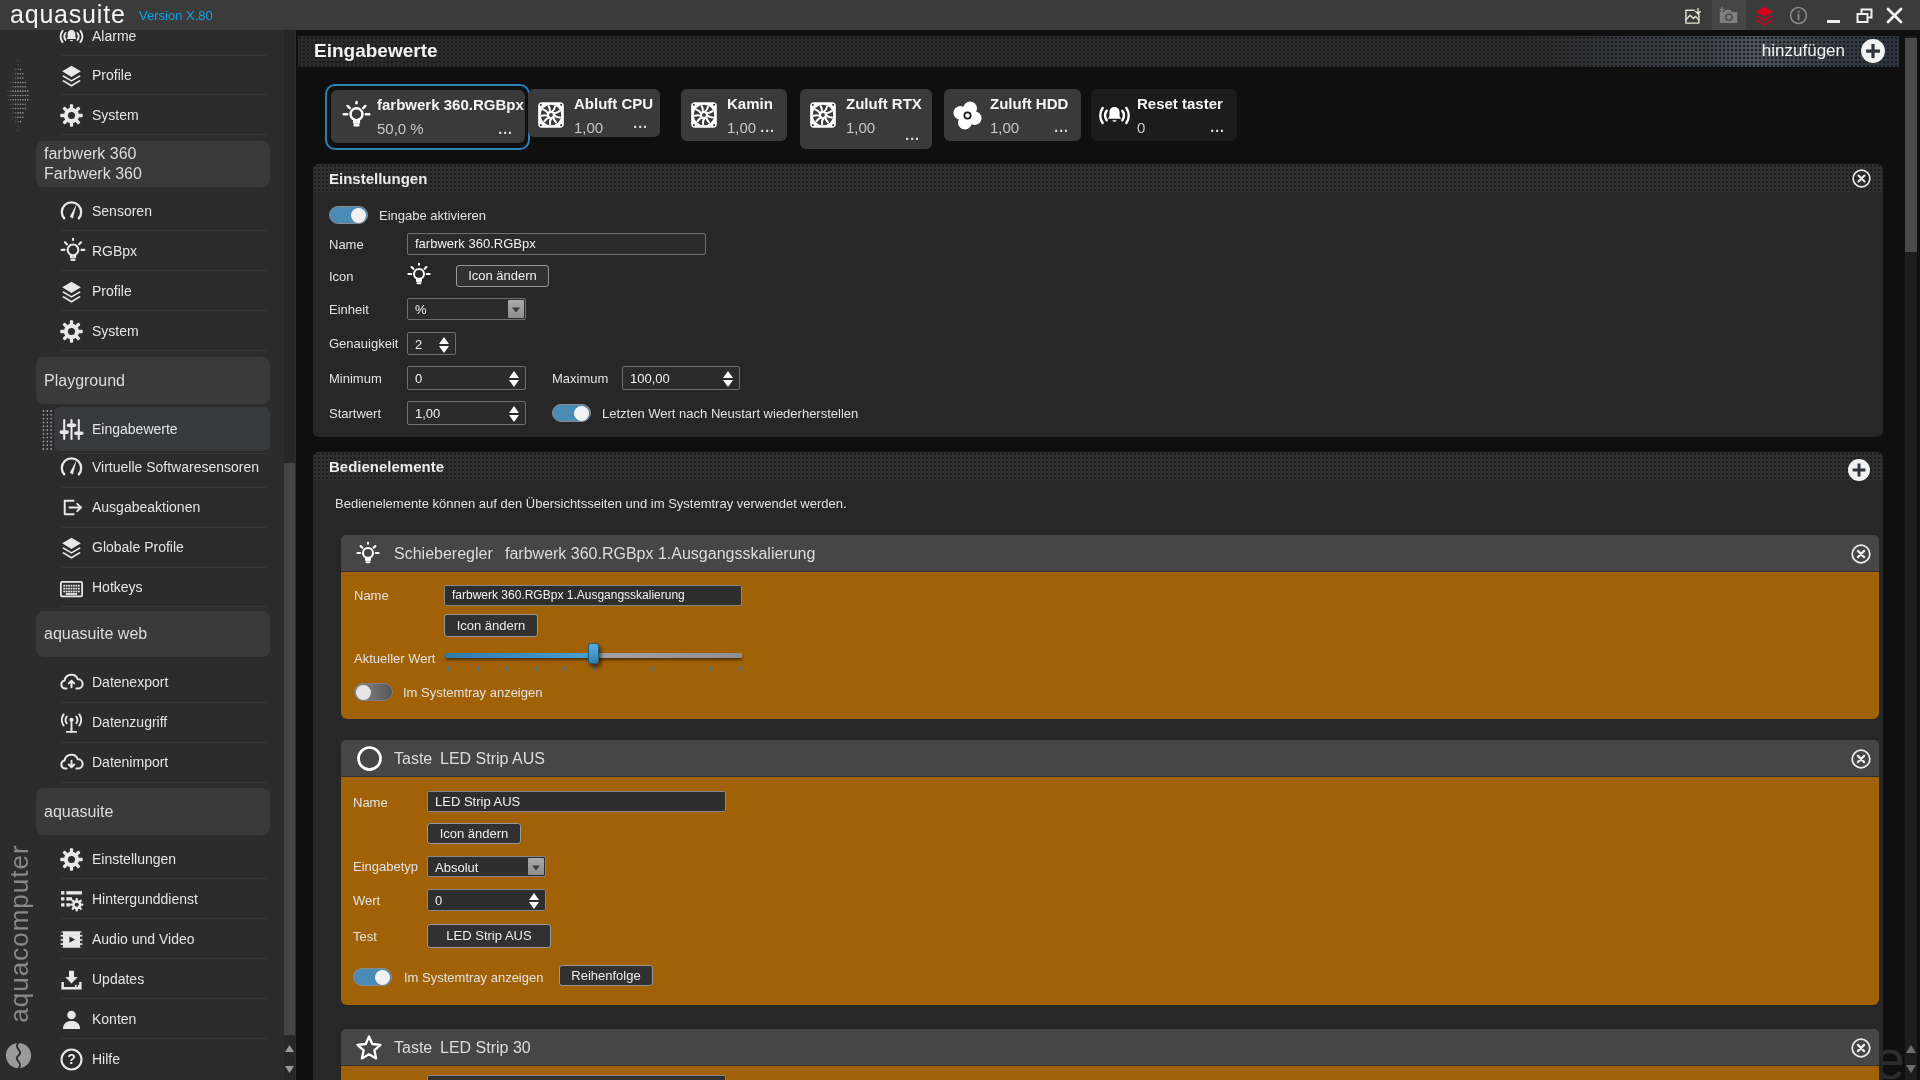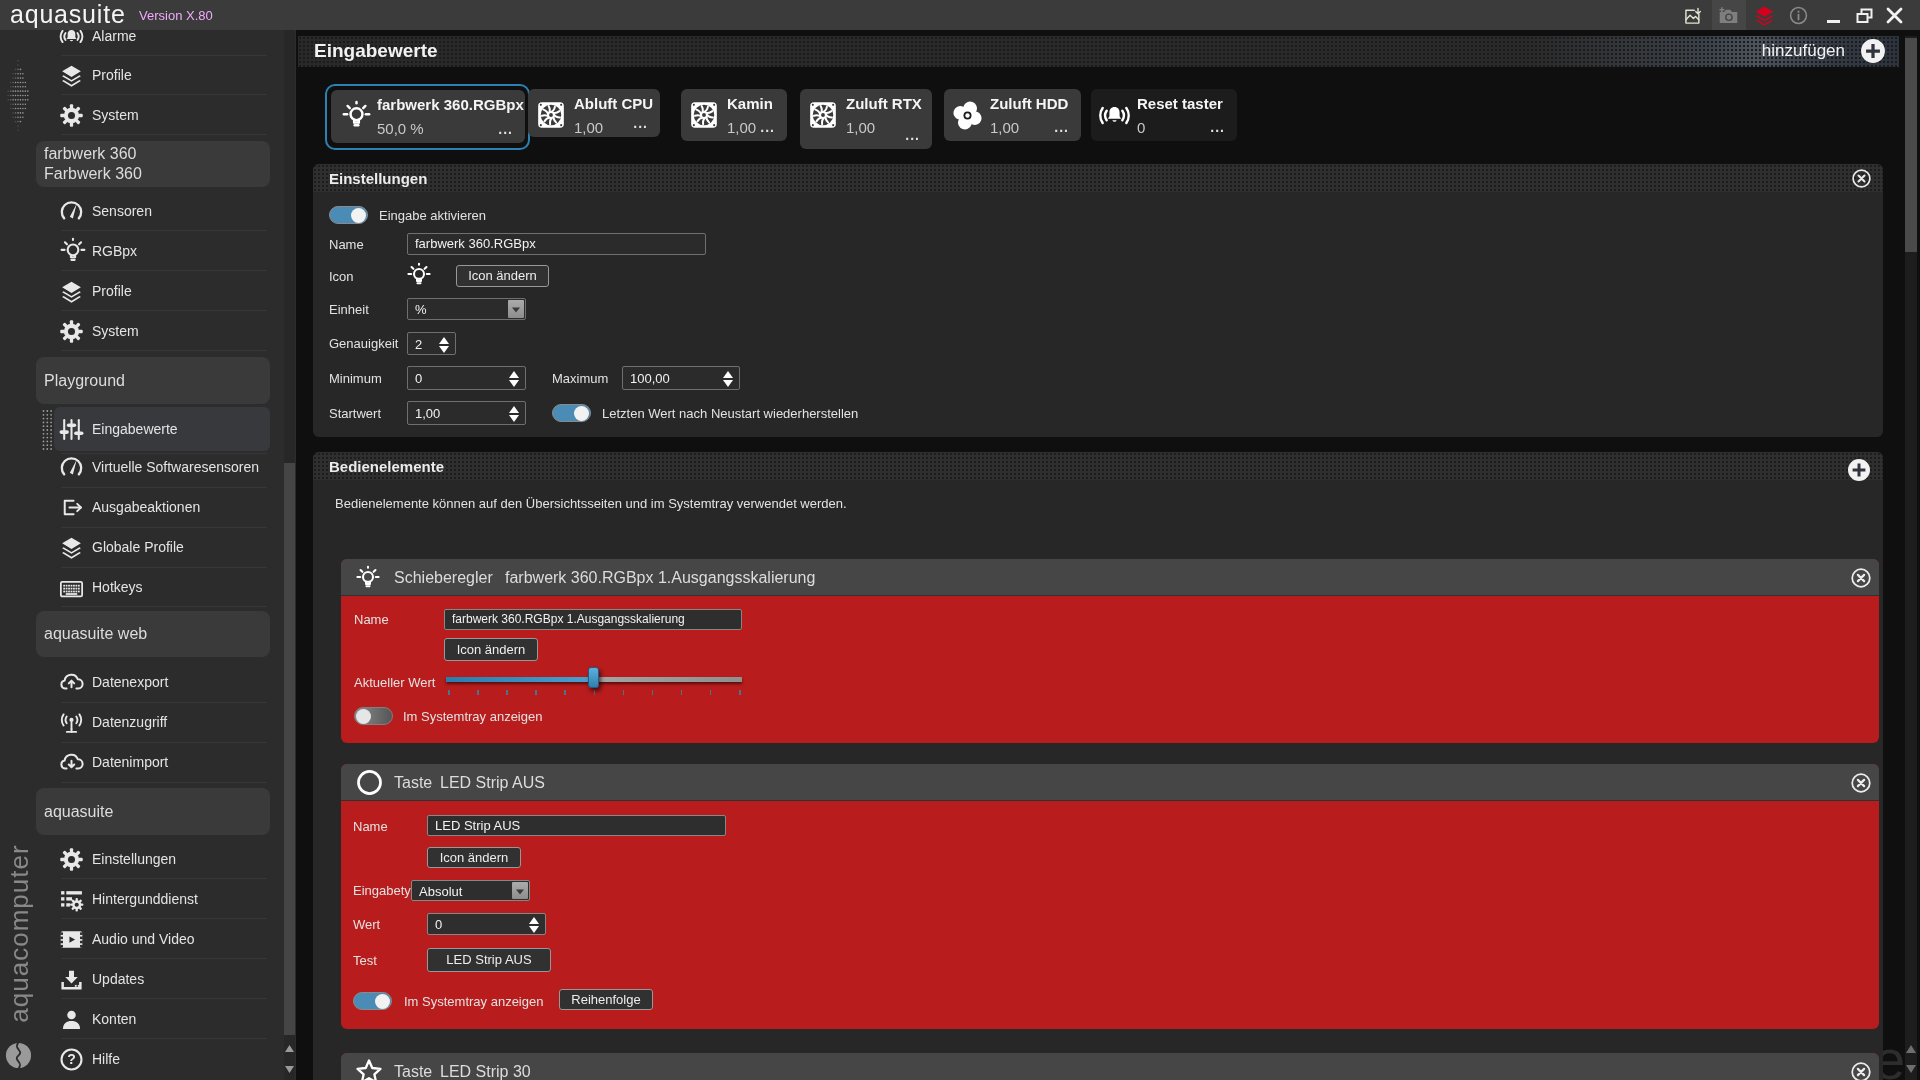--- a/index.html
+++ b/index.html
@@ -11,21 +11,21 @@
 .navtxt { font-size:14px; color:#e4e4e4; white-space:nowrap; }
 .grp { left:36px; width:234px; background:#3a3a3b; border-radius:8px; color:#dcdcdc; }
 .sep { left:61px; width:206px; height:1px; background:#373737; }
 .dots { background-image: radial-gradient(circle, #1b1b1b 1.05px, rgba(0,0,0,0) 1.35px);
         background-size:4px 4px; }
 .dots2 { background-image: radial-gradient(circle, #1d1d1d 1.05px, rgba(0,0,0,0) 1.35px);
         background-size:4px 4px; }
 .panel { background:#272727; border-radius:6px; }
 .phead { background:#2f2f30; border-radius:6px 6px 0 0; }
 .phtxt { font-size:15px; font-weight:bold; color:#ececec; white-space:nowrap;}
-.sub { left:28px; width:1537px; background:#b91c1c; border-radius:6px;margin-top:24px; }
+.sub { left:28px; width:1537px; background:#a16207; border-radius:6px; }
 .subtitle { font-size:16px; color:#dcdcdc; white-space:nowrap; }
 .lbl { font-size:13px; color:#e2e2e2; white-space:nowrap; }
 .inp { background:#2b2b2b; border:1px solid #6f6f6f; border-radius:2px;
   color:#f2f2f2; font-size:13px; padding-left:7px; }
 .inp2 { background:#2e2e2e; border:1px solid #878787; border-radius:2px;
   color:#f2f2f2; font-size:13px; padding-left:7px; }
 .btn { background:#313131; border:1px solid #989898; border-radius:3px;
   color:#ededed; font-size:13px; text-align:center; }
 .tri-up { width:0; height:0; border-left:5.5px solid transparent;
   border-right:5.5px solid transparent; border-bottom:7px solid #fff; }
@@ -38,21 +38,21 @@
   border-top:5.5px solid #3a3a3a; }
 .knob { position:absolute; top:1px; width:15px; height:15px; border-radius:50%; background:#f2f2f2; }
 .tile { top:59px; height:53px; background:#3a3a3b; border-radius:6px; }
 .tiletitle { font-size:15px; font-weight:bold; color:#f5f5f5; white-space:nowrap; }
 .tileval { font-size:15px; color:#c9c9c9; }
 .tiledots { font-size:14px; font-weight:bold; color:#e0e0e0; letter-spacing:1px;}
 </style></head>
 <body>
 <div class="abs" id="titlebar">
 <div class="abs" style="left:10px;top:0px;font-size:25px;color:#f5f5f5;letter-spacing:0.8px;font-weight:400">aquasuite</div>
-<div class="abs" style="left:139px;top:8px;font-size:13px;color:#f0abfc">Version X.80</div>
+<div class="abs" style="left:139px;top:8px;font-size:13px;color:#0ea5e9">Version X.80</div>
 <svg class="abs" style="left:1683px;top:6px" width="20" height="20" viewBox="0 0 24 24">
       <g fill="none" stroke="#e3e3d2" stroke-width="1.7" stroke-linecap="round" stroke-linejoin="round">
         <path d="M19 9.5 L19 20.5 L3.5 20.5 L3.5 5 L13.5 5"></path>
         <path d="M3.5 16.5 L8.5 11 L12.5 15 L15 12.5 L19 16.5"></path>
         <path d="M18 3 L18 9 M15.2 6.6 L18 9.4 L20.8 6.6"></path>
       </g>
     </svg>
 <div class="abs" style="left:1712px;top:0;width:34px;height:30px;background:#464647"></div>
 <svg class="abs" style="left:1718px;top:6px" width="21" height="19" viewBox="0 0 24 21">
       <g fill="#7c7f7c">
@@ -733,21 +733,21 @@
           <div class="abs subtitle" style="left:99px;top:19px;transform:translateY(-50%)">LED Strip AUS</div>
           <svg class="abs" style="left:1509px;top:8px" width="22" height="22" viewBox="0 0 24 24">
             <circle cx="12" cy="12" r="9.6" fill="none" stroke="#ececec" stroke-width="1.9"></circle>
             <path d="M8.6 8.6 L15.4 15.4 M15.4 8.6 L8.6 15.4" stroke="#ececec" stroke-width="2.4" stroke-linecap="round"></path>
           </svg>
         </div>
         <div class="abs lbl" style="left:12px;top:62px;transform:translateY(-50%);">Name</div>
         <div class="abs inp2" style="left:86px;top:51px;width:299px;height:21px;font-size:13px;line-height:19px">LED Strip AUS</div>
         <div class="abs btn" style="left:86px;top:83px;width:94px;height:21px;font-size:13px;line-height:19px">Icon ändern</div>
         <div class="abs lbl" style="left:12px;top:126px;transform:translateY(-50%);">Eingabetyp</div>
-        <div class="abs inp2" style="left:70px;top:116px;width:119px;height:21px;padding-left:8px">
+        <div class="abs inp2" style="left:86px;top:116px;width:119px;height:21px;padding-left:8px">
           <div class="abs" style="left:7px;top:50%;transform:translateY(-50%)">Absolut</div>
           <div class="abs ddarrow" style="right:1px;top:1px;width:16px;height:17px"></div>
         </div>
         <div class="abs lbl" style="left:12px;top:160px;transform:translateY(-50%);text-align:center;">Wert</div>
         <div class="abs inp2" style="left:86px;top:149px;width:119px;height:22px;padding-left:0">
           <div class="abs" style="left:7px;top:50%;transform:translateY(-50%)">0</div>
           <div class="abs tri-up" style="right:6px;top:3.0px"></div>
           <div class="abs tri-dn" style="right:6px;top:12.0px"></div>
         </div>
         <div class="abs lbl" style="left:12px;top:196px;transform:translateY(-50%);">Test</div>

